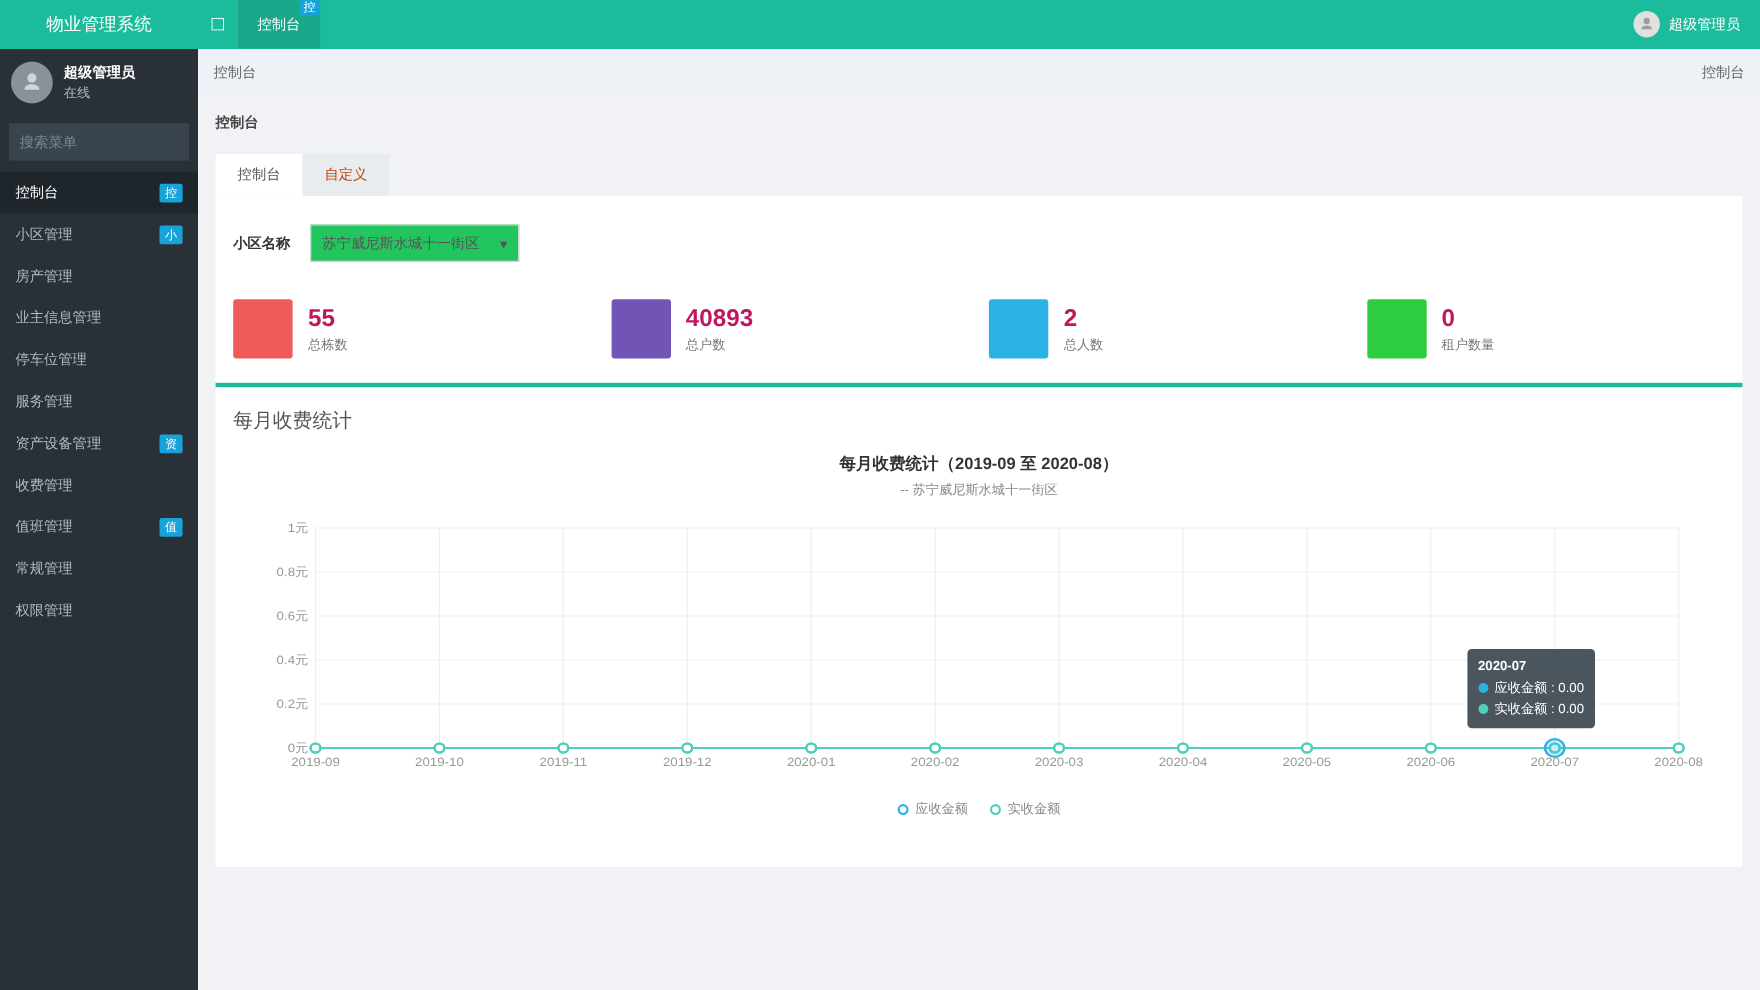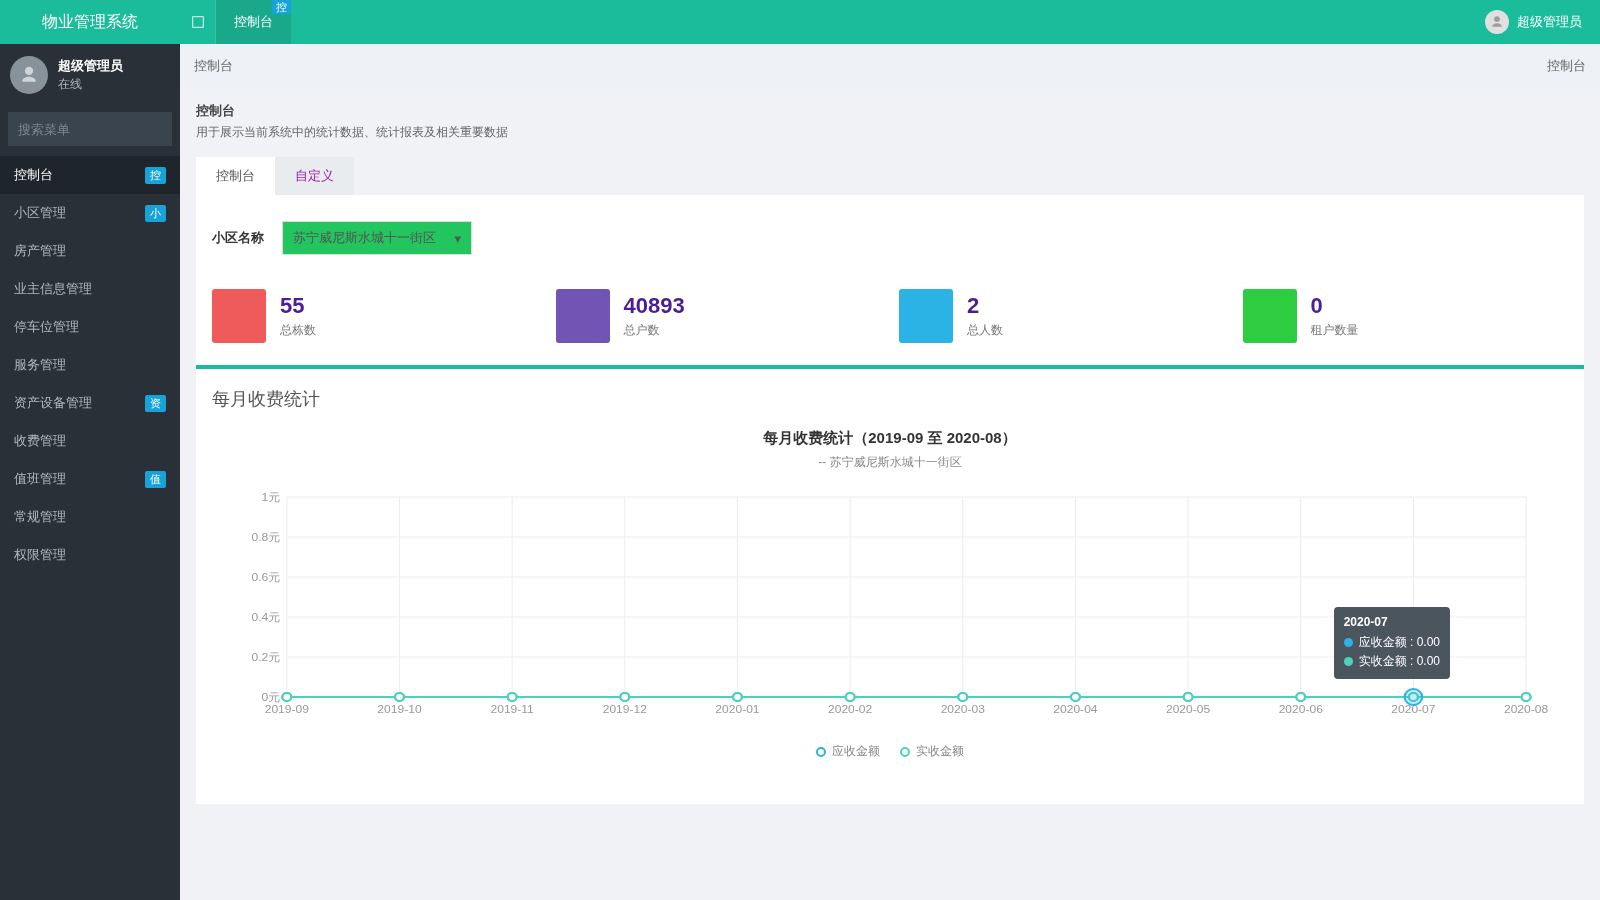--- a/index.html
+++ b/index.html
@@ -29,33 +29,33 @@
 
 .main { margin-left: 180px; margin-top: 44px; padding: 0; }
 .breadcrumb { display: flex; align-items: center; justify-content: space-between; height: 44px; padding: 0 14px; background: #eef1f5; color: #666; font-size: 13px; }
 .content { padding: 0 16px 16px; }
 
 .panel-header { padding: 14px 0 16px 0; color: #444; }
 .panel-header-title { font-size: 13px; font-weight: bold; margin-bottom: 4px; }
 .panel-header-desc { font-size: 12px; color: #666; }
 
 .inner-tabs { display: flex; background: transparent; margin-bottom: 0; }
-.inner-tab { padding: 10px 20px; font-size: 13px; color: #a21caf; background: #e9ecef; cursor: pointer; }
+.inner-tab { padding: 10px 20px; font-size: 13px; color: #c2410c; background: #e9ecef; cursor: pointer; }
 .inner-tab.active { background: #fff; color: #555; }
 
 .white-panel { background: #fff; padding: 14px 16px; }
 
 .filter-row { display: flex; align-items: center; gap: 18px; padding: 12px 0 16px; }
 .filter-label { font-size: 13px; font-weight: bold; color: #333; }
 .select-box { border: 1px solid #ddd; height: 34px; min-width: 190px; display: flex; align-items: center; justify-content: space-between; padding: 0 10px; font-size: 13px; color: #555; cursor: pointer; background: #22c55e; }
 
 .stats-row { display: flex; gap: 18px; padding: 18px 0 22px; }
 .stat-card { flex: 1; display: flex; align-items: center; gap: 14px; }
 .stat-color { width: 54px; height: 54px; border-radius: 3px; }
-.stat-value { font-size: 22px; font-weight: bold; color: #4c1d95; line-height: 1.2; }
+.stat-value { font-size: 22px; font-weight: bold; color: #be185d; line-height: 1.2; }
 .stat-label { font-size: 12px; color: #777; margin-top: 2px; }
 
 .divider { height: 4px; background: #1bbc9b; margin: 0 -16px 8px; }
 
 .section-title { font-size: 18px; color: #555; padding: 10px 0 8px; }
 
 .chart-wrap { padding: 10px 20px 30px; position: relative; }
 .chart-title { text-align: center; font-size: 15px; font-weight: bold; color: #333; }
 .chart-subtitle { text-align: center; font-size: 12px; color: #888; margin: 6px 0 16px; }
 .chart-svg-wrap { position: relative; }
@@ -152,21 +152,20 @@
 
 <div class="main">
   <div class="breadcrumb">
     <span>控制台</span>
     <span>控制台</span>
   </div>
 
   <div class="content">
     <div class="panel-header">
       <div class="panel-header-title">控制台</div>
-      <div class="panel-header-desc">用于展示当前系统中的统计数据、统计报表及相关重要数据</div>
     </div>
 
     <div class="inner-tabs" id="inner-tabs">
         <div class="inner-tab active">控制台</div>
         <div class="inner-tab">自定义</div>
       </div>
 
     <div class="white-panel">
       <div class="filter-row">
         <span class="filter-label">小区名称</span>

